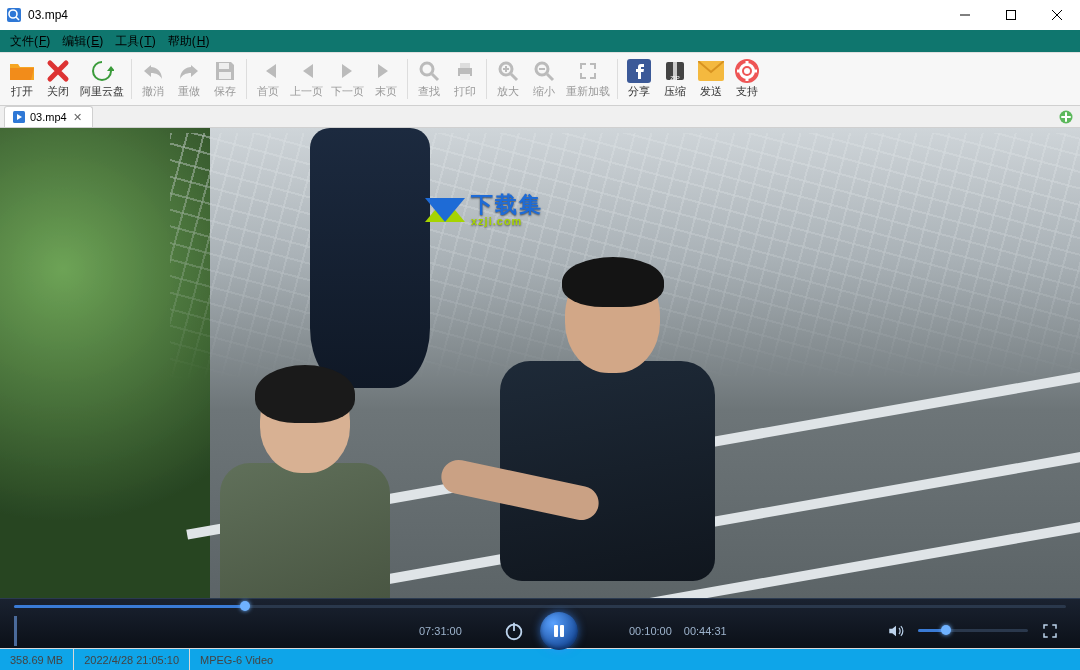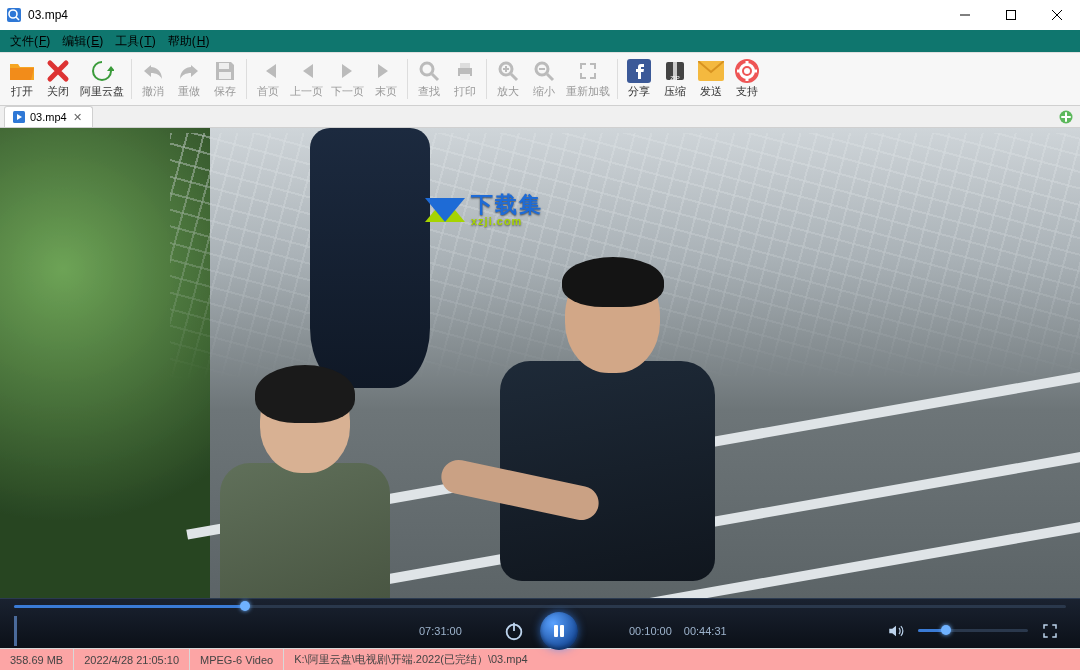--- a/index.html
+++ b/index.html
@@ -92,21 +92,21 @@
   .pc-times{ display:flex; align-items:center; gap:18px; color:#9db3cc; font-size:11px; margin-left:auto; margin-right:18px;padding-left:29px; }
   .pc-center{ position:absolute; left:50%; transform:translateX(-50%); display:flex; align-items:center; gap:14px; }
   .pc-btn{ width:24px; height:24px; display:flex; align-items:center; justify-content:center; cursor:pointer; color:#bcd3ec; }
   .pc-play{ width:38px; height:38px; border-radius:50%; background:radial-gradient(circle at 35% 30%, #5aa2ff, #1a4e9e 70%); box-shadow:0 0 8px rgba(60,140,255,0.6), inset 0 -2px 4px rgba(0,0,0,0.4); display:flex; align-items:center; justify-content:center; cursor:pointer; }
   .pc-right{ position:absolute; right:18px; display:flex; align-items:center; gap:10px; }
   .vol-track{ width:110px; height:3px; background:#2a384c; border-radius:2px; position:relative; }
   .vol-fill{ position:absolute; left:0; top:0; height:3px; background:#3a7bd5; border-radius:2px; }
   .vol-thumb{ position:absolute; top:-4px; width:10px; height:10px; background:#6fb2ff; border-radius:50%; box-shadow:0 0 4px #6fb2ff;}
   
   
-  .statusbar { height: 22px; background:#fca5a5; border-top:1px solid #d8d8d8; display:flex; align-items:flex-start; font-size:11px; color:#444; }
+  .statusbar { height: 22px; background:#0ea5e9; border-top:1px solid #d8d8d8; display:flex; align-items:flex-start; font-size:11px; color:#444; }
   .sb-cell{ padding:0 10px; border-right:1px solid #d8d8d8; height:100%; display:flex; align-items:center; }
   .sb-cell:last-child{ border-right:none; flex:1; }
   
   svg{ display:block; }
 </style>
 </head>
 <body>
 
 <div class="titlebar">
   <div class="titlebar-left">
@@ -420,14 +420,13 @@
           </svg>
       </div>
     </div>
   </div>
 </div>
 
 <div class="statusbar">
   <div class="sb-cell">358.69 MB</div>
   <div class="sb-cell">2022/4/28 21:05:10</div>
   <div class="sb-cell">MPEG-6 Video</div>
-  <div class="sb-cell">K:\阿里云盘\电视剧\开端.2022(已完结）\03.mp4</div>
 </div>
 
 </body></html>

